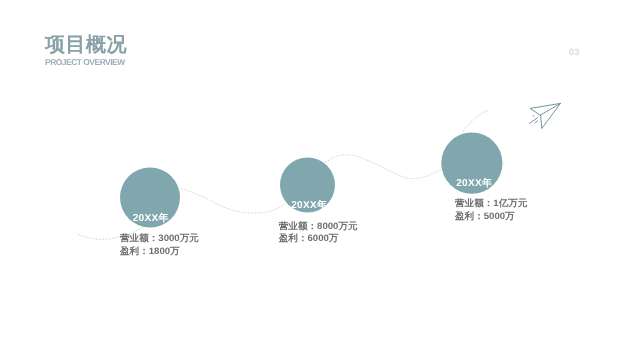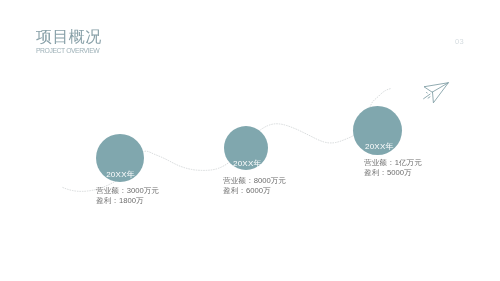--- a/index.html
+++ b/index.html
@@ -1,17 +1,17 @@
 <!DOCTYPE html>
 <html><head>
 <meta charset="utf-8">
 <style>
   html,body{margin:0;padding:0;}
   body{width:500px;height:281px;background:#ffffff;font-family:"Liberation Sans",sans-serif;overflow:hidden;}
-  .slide{position:relative;width:408px;height:281px;background:#fff;}
+  .slide{position:relative;width:408px;height:281px;background:#fff;font-weight:bold;}
   .title-cn{position:absolute;left:36px;top:29.3px;font-size:16px;color:#88a0a8;letter-spacing:0.4px;line-height:1;}
   .title-en{position:absolute;left:36px;top:48.2px;font-size:6.8px;color:#9db0b7;letter-spacing:-0.42px;line-height:1;}
   .pagenum{position:absolute;left:455px;top:37.8px;font-size:7.5px;color:#d5dce0;letter-spacing:0.3px;line-height:1;text-align:right;}
   .circle{position:absolute;border-radius:50%;background:#80a7ae;display:flex;align-items:center;justify-content:center;color:#fff;}
   .circle span{font-size:8px;letter-spacing:0.25px;position:relative;margin-top:32px;}
   .caption{position:absolute;font-size:7.4px;color:#6e6e6e;line-height:10.2px;white-space:nowrap;letter-spacing:0px;transform:scaleX(1.037);transform-origin:0 0;}
   svg.curve{position:absolute;left:0;top:0;width:500px;height:281px;}
 </style>
 </head>
 <body>

